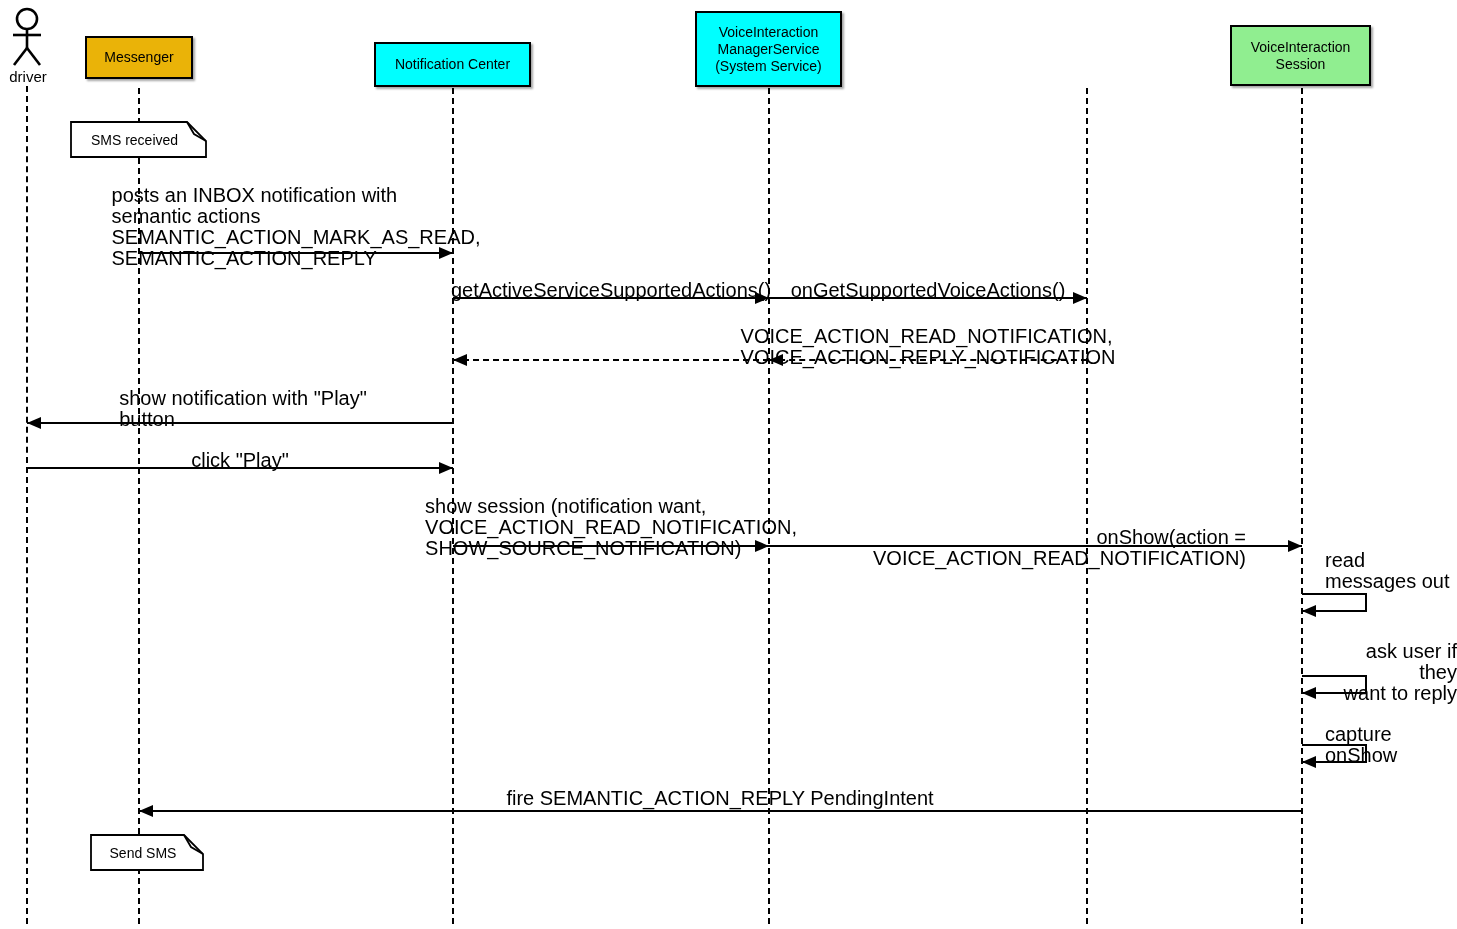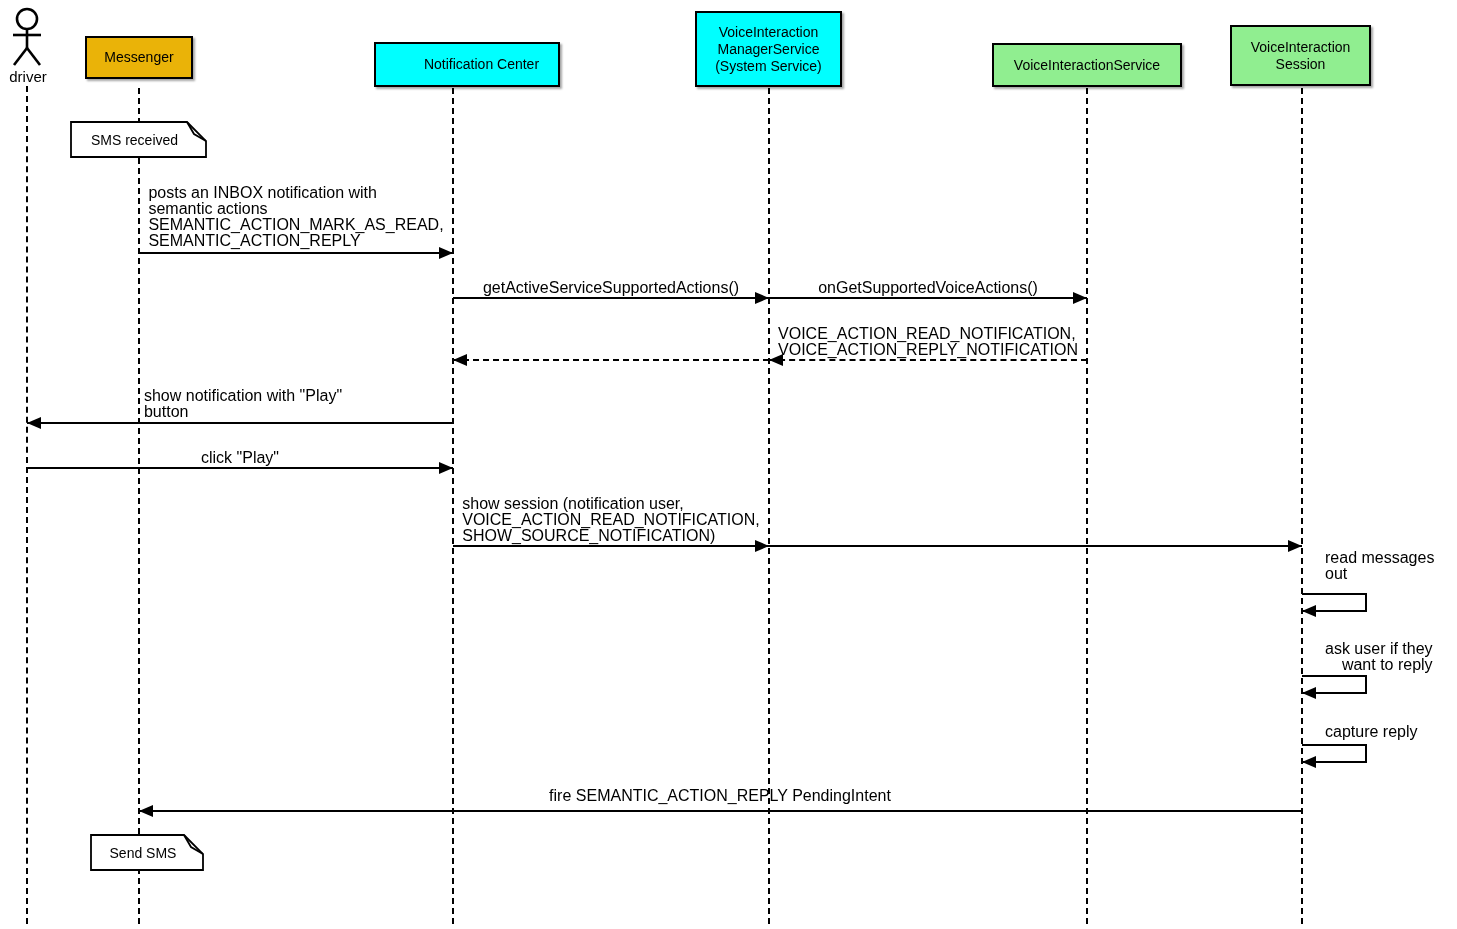--- a/index.html
+++ b/index.html
@@ -15,21 +15,21 @@
     font-size:14px;line-height:17px;text-align:center;white-space:pre-line;
   }
   .note{position:absolute;}
   .note svg{position:absolute;left:0;top:0;}
   .note .note-text{
     position:absolute;left:0;top:0;width:100%;height:100%;
     display:flex;align-items:center;justify-content:center;
     font-size:14px;padding-right:8px;box-sizing:border-box;
   }
   .mlabel{
-    position:absolute;font-size:16px;line-height:16px;white-space:pre-line;
+    position:absolute;font-size:20px;line-height:21px;white-space:pre-line;
     transform:translateX(-50%);text-align:left;
   }
   .mlabel.ctr{text-align:right;}
   .mlabel.raw{transform:none;}
   .mline{position:absolute;height:0;border-top:2px solid #000;}
   .mline.dashed{border-top-style:dashed;}
   .ah-r{position:absolute;width:0;height:0;
     border-top:6px solid transparent;border-bottom:6px solid transparent;
     border-left:14px solid #000;}
   .ah-l{position:absolute;width:0;height:0;
@@ -54,25 +54,24 @@
   <svg width="54" height="62" viewBox="0 0 54 62" style="position:absolute;left:0;top:6px;" fill="none" stroke="#000" stroke-width="2.6">
     <circle cx="27" cy="13" r="10"></circle>
     <line x1="27" y1="23" x2="27" y2="42"></line>
     <line x1="13" y1="29" x2="41" y2="29"></line>
     <line x1="27" y1="42" x2="14" y2="59"></line>
     <line x1="27" y1="42" x2="40" y2="59"></line>
   </svg>
   <div class="actor-label" style="left:28px;top:68px;">driver</div>
 
   <div class="pbox" style="left: 85px; top: 36px; width: 104px; height: 39px; background-color: #eab308;">Messenger</div>
-  <div class="pbox" style="left: 374px; top: 42px; width: 153px; height: 41px; background-color: rgb(0, 255, 255); padding-left: 29px;">Notification Center</div>
+  <div class="pbox" style="left: 374px; top: 42px; width: 153px; height: 41px; background-color: rgb(0, 255, 255);">Notification Center</div>
   <div class="pbox" style="left: 695px; top: 11px; width: 143px; height: 72px; background-color: rgb(0, 255, 255);">VoiceInteraction
 ManagerService
 (System Service)</div>
-  <div class="pbox" style="left: 992px; top: 43px; width: 186px; height: 40px; background-color: rgb(144, 238, 144);">VoiceInteractionService</div>
   <div class="pbox" style="left: 1230px; top: 25px; width: 137px; height: 57px; background-color: rgb(144, 238, 144);">VoiceInteraction
 Session</div>
 
   <div class="note" style="left:70px;top:121px;width:137px;height:37px;text-align:right;">
     <svg width="137" height="37">
       <path d="M1,1 L117,1 L136,20 L136,36 L1,36 Z" fill="#ffffff" stroke="#000" stroke-width="1.8"></path>
       <path d="M117,1 L124,13 L136,20" fill="none" stroke="#000" stroke-width="1.8"></path>
     </svg>
     <span class="note-text">SMS received</span>
   </div>
@@ -102,39 +101,40 @@
 
   <div class="mlabel" style="left:243px;top:388px;">show notification with "Play"
 button</div>
   <div class="mline" style="left:27px;top:422px;width:426px;"></div>
   <div class="ah-l" style="left:27px;top:417px;"></div>
 
   <div class="mlabel ctr" style="left:240px;top:450px;">click "Play"</div>
   <div class="mline" style="left:27px;top:467px;width:426px;"></div>
   <div class="ah-r" style="left:439px;top:462px;"></div>
 
-  <div class="mlabel" style="left:611px;top:496px;">show session (notification user,
+  <div class="mlabel" style="left:611px;top:496px;">show session (notification want,
 VOICE_ACTION_READ_NOTIFICATION,
 SHOW_SOURCE_NOTIFICATION)</div>
   <div class="mline" style="left:453px;top:545px;width:316px;"></div>
   <div class="ah-r" style="left:755px;top:540px;"></div>
 
+  <div class="mlabel ctr" style="left:1035px;top:527px;">onShow(action = VOICE_ACTION_READ_NOTIFICATION)</div>
   <div class="mline" style="left:769px;top:545px;width:533px;"></div>
   <div class="ah-r" style="left:1288px;top:540px;"></div>
 
   <div class="mlabel raw" style="left:1325px;top:550px;">read messages out</div>
   <div class="selfloop" style="left:1302px;top:593px;"></div>
   <div class="ah-l" style="left:1302px;top:605px;"></div>
 
   <div class="mlabel raw" style="left:1325px;top:641px;text-align:right;">ask user if they
 want to reply</div>
   <div class="selfloop" style="left:1302px;top:675px;"></div>
   <div class="ah-l" style="left:1302px;top:687px;"></div>
 
-  <div class="mlabel raw" style="left:1325px;top:724px;">capture reply</div>
+  <div class="mlabel raw" style="left:1325px;top:724px;">capture onShow</div>
   <div class="selfloop" style="left:1302px;top:744px;"></div>
   <div class="ah-l" style="left:1302px;top:756px;"></div>
 
   <div class="mlabel ctr" style="left:720px;top:788px;">fire SEMANTIC_ACTION_REPLY PendingIntent</div>
   <div class="mline" style="left:139px;top:810px;width:1163px;"></div>
   <div class="ah-l" style="left:139px;top:805px;"></div>
 
   <div class="note" style="left:90px;top:834px;width:114px;height:37px;">
     <svg width="114" height="37">
       <path d="M1,1 L94,1 L113,20 L113,36 L1,36 Z" fill="#ffffff" stroke="#000" stroke-width="1.8"></path>

